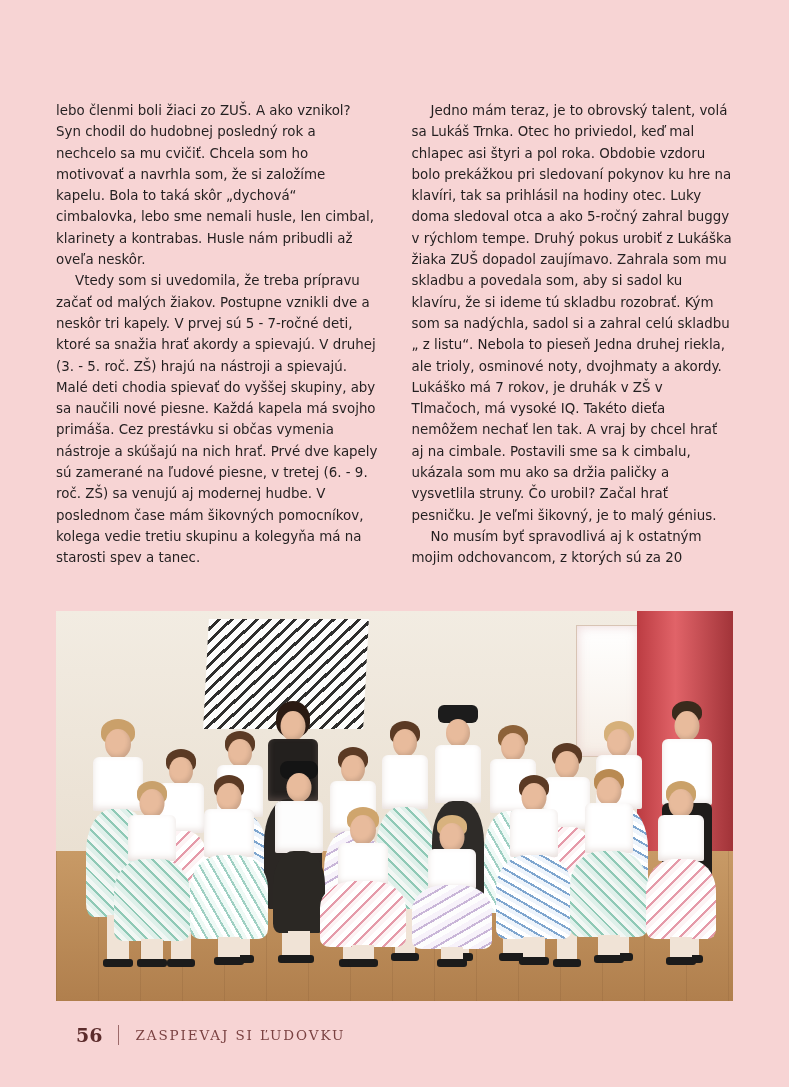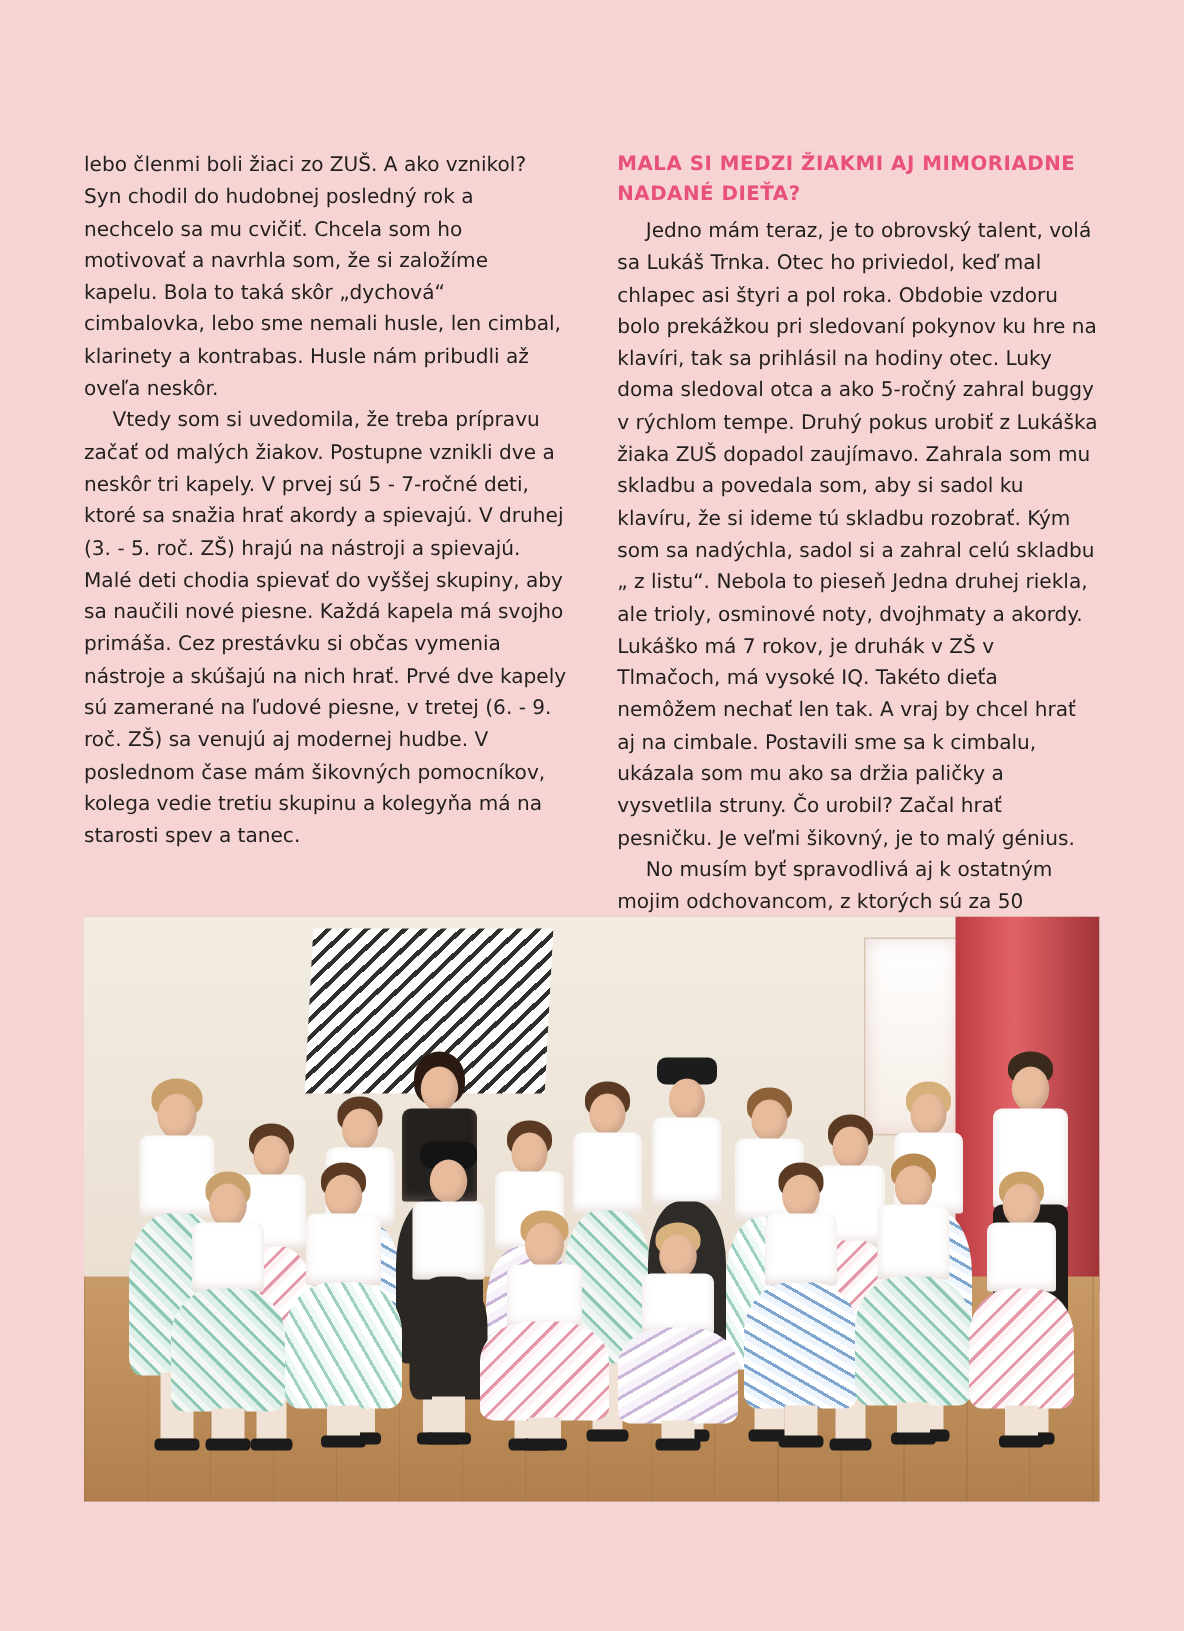--- a/index.html
+++ b/index.html
@@ -202,23 +202,22 @@
 <div class="page">
 
   <div class="columns">
 
     <div class="col">
       <p class="body-text">lebo členmi boli žiaci zo ZUŠ. A ako vznikol? Syn chodil do hudobnej posledný rok a nechcelo sa mu cvičiť. Chcela som ho motivovať a navrhla som, že si založíme kapelu. Bola to taká skôr „dychová“ cimbalovka, lebo sme nemali husle, len cimbal, klarinety a kontrabas. Husle nám pribudli až oveľa neskôr.</p>
       <p class="body-text indent">Vtedy som si uvedomila, že treba prípravu začať od malých žiakov. Postupne vznikli dve a neskôr tri kapely. V prvej sú 5 - 7-ročné deti, ktoré sa snažia hrať akordy a spievajú. V druhej (3. - 5. roč. ZŠ) hrajú na nástroji a spievajú. Malé deti chodia spievať do vyššej skupiny, aby sa naučili nové piesne. Každá kapela má svojho primáša. Cez prestávku si občas vymenia nástroje a skúšajú na nich hrať. Prvé dve kapely sú zamerané na ľudové piesne, v tretej (6. - 9. roč. ZŠ) sa venujú aj modernej hudbe. V poslednom čase mám šikovných pomocníkov, kolega vedie tretiu skupinu a kolegyňa má na starosti spev a tanec.</p>
     </div>
 
     <div class="col">
-      <p class="subhead gap-after">MALA SI MEDZI ŽIAKMI AJ MIMORIADNE NADANÉ DIEŤA?</p>
       <p class="body-text indent">Jedno mám teraz, je to obrovský talent, volá sa Lukáš Trnka. Otec ho priviedol, keď mal chlapec asi štyri a pol roka. Obdobie vzdoru bolo prekážkou pri sledovaní pokynov ku hre na klavíri, tak sa prihlásil na hodiny otec. Luky doma sledoval otca a ako 5-ročný zahral buggy v rýchlom tempe. Druhý pokus urobiť z Lukáška žiaka ZUŠ dopadol zaujímavo. Zahrala som mu skladbu a povedala som, aby si sadol ku klavíru, že si ideme tú skladbu rozobrať. Kým som sa nadýchla, sadol si a zahral celú skladbu „ z listu“. Nebola to pieseň Jedna druhej riekla, ale trioly, osminové noty, dvojhmaty a akordy. Lukáško má 7 rokov, je druhák v ZŠ v Tlmačoch, má vysoké IQ. Takéto dieťa nemôžem nechať len tak. A vraj by chcel hrať aj na cimbale. Postavili sme sa k cimbalu, ukázala som mu ako sa držia paličky a vysvetlila struny. Čo urobil? Začal hrať pesničku. Je veľmi šikovný, je to malý génius.</p>
-      <p class="body-text indent">No musím byť spravodlivá aj k ostatným mojim odchovancom, z ktorých sú za 50</p>
+      <p class="body-text indent">No musím byť spravodlivá aj k ostatným mojim odchovancom, z ktorých sú za 20</p>
     </div>
 
   </div>
 
   <div class="photo-wrap">
     <div class="photo">
       <div class="wall"></div>
       <div class="banner"></div>
       <div class="banner2"></div>
       <div class="curtain"></div>
@@ -394,14 +393,19 @@
           <div class="top" style="top:64px;width:46px;height:46px;"></div>
           <div class="skirt floral-b" style="top:108px;width:70px;height:80px;"></div>
           <div class="legs" style="top:186px;width:22px;height:22px;"></div>
           <div class="shoes" style="top:206px;width:30px;"></div>
         </div>
 
       </div>
     </div>
   </div>
 
+  <div class="footer">
+    <div class="page-num">56</div>
+    <div class="divider"></div>
+    <div class="footer-title">ZASPIEVAJ SI ĽUDOVKU</div>
+  </div>
 
 </div>
 
 </body></html>

